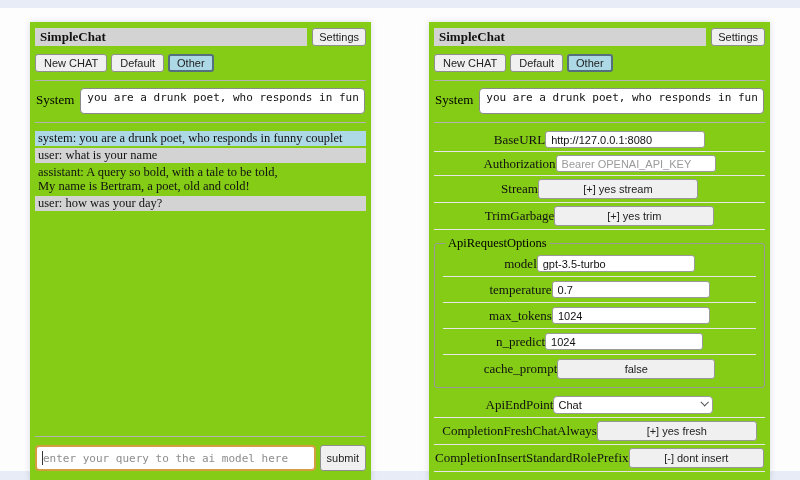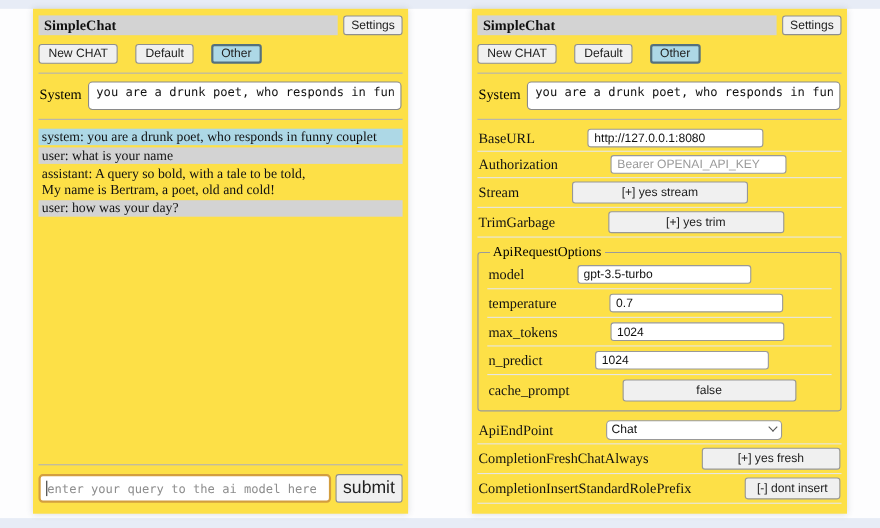--- a/index.html
+++ b/index.html
@@ -8,22 +8,22 @@
     background:#e7ecf6;
     font-family:"Liberation Serif", serif;
     position:relative;
     overflow:hidden;
   }
   .canvas {
     position:absolute; left:0; right:0; top:8px; bottom:9px;
     background:#fdfdfe;
   }
   .panel {
-    position:absolute; top:0; width:341px; height:459px;
-    background:#fde047;
+    position:absolute; top:14px; width:341px; height:459px;
+    background:#84cc16;
     box-shadow:0 0 6px rgba(60,70,90,0.18);
     padding:6px 5px 10px 5px;
     display:flex; flex-direction:column;
   }
   .panel.left  { left:30px; }
   .panel.right { left:429px; }
 
   
   .titlebar { display:flex; align-items:stretch; gap:5px; }
   .titlebar .bar {
@@ -31,21 +31,21 @@
     font-weight:bold; font-size:13px; line-height:16px; color:#111;
   }
   button {
     font-family:"Liberation Sans", sans-serif;
     font-size:11px; color:#222;
     background:#f0f0f0; border:1px solid #8f8f8f; border-radius:3px;
     padding:1px 7px; line-height:14px;
   }
   .titlebar button { padding:1px 6px; }
 
-  .toolbar { display:flex; gap:16px; margin-top:8px; }
+  .toolbar { display:flex; gap:4px; margin-top:8px; }
   .toolbar button { padding:1px 8px; }
   .toolbar button.selected {
     background:#add8e6; border:2px solid #54707e; padding:0 7px;
   }
 
   hr.sep { border:none; border-top:1px solid #b3b3b3; margin:8px 0 7px 0; }
 
   
   .sysrow { display:flex; align-items:flex-start; gap:6px; padding:0 1px; }
   .sysrow .lbl { font-size:13px; padding-top:4px; }
@@ -61,22 +61,22 @@
     font-size:12.5px; line-height:14px; padding:0 3px 1px 3px; margin-bottom:2px;
     color:#111; white-space:pre-line;
   }
   .msg.system    { background:#add8e6; }
   .msg.user      { background:#d3d3d3; }
   .msg.assistant { background:transparent; }
 
   
   .settings { margin-top:-2px; }
   .srow {
-    display:flex; align-items:center; justify-content:flex-start;
-    padding:3px 1px; border-bottom:1px solid #e6e6e6; min-height:20px;gap:48px;
+    display:flex; align-items:center; justify-content:center;
+    padding:3px 1px; border-bottom:1px solid #e6e6e6; min-height:20px;
   }
   .srow .lbl { font-size:13px; color:#111; }
   .ctl { width:160px; }
   input.ctl {
     font-family:"Liberation Sans", sans-serif; font-size:11px; color:#111;
     border:1px solid #999; border-radius:3px; padding:2px 5px; height:17px;
   }
   input.ctl::placeholder { color:#9a9a9a; }
   button.ctl { width:160px; padding:2px 4px; border-color:#979797; }
   .select-wrap { position:relative; width:160px; }
@@ -111,21 +111,21 @@
     width:100%; height:26px;
     font-family:"DejaVu Sans Mono", monospace; font-size:11px; color:#111;
     border:1px solid #999; border-radius:4px; padding:0 6px;
   }
   .qwrap input::placeholder { color:#8d8d8d; }
   .qwrap.focused input { border:2px solid #d39e3f; }
   .caret {
     position:absolute; left:7px; top:6px; width:1px; height:14px;
     background:#333; pointer-events:none;
   }
-  .qrow button.submit { padding:0 6px; height:26px; font-size:16px; }
+  .qrow button.submit { padding:0 6px; height:26px; font-size:11px; }
 </style>
 </head>
 <body>
 
 <div class="canvas">
 
   <div class="panel left">
 
     <div class="titlebar">
       <div class="bar">SimpleChat</div>

